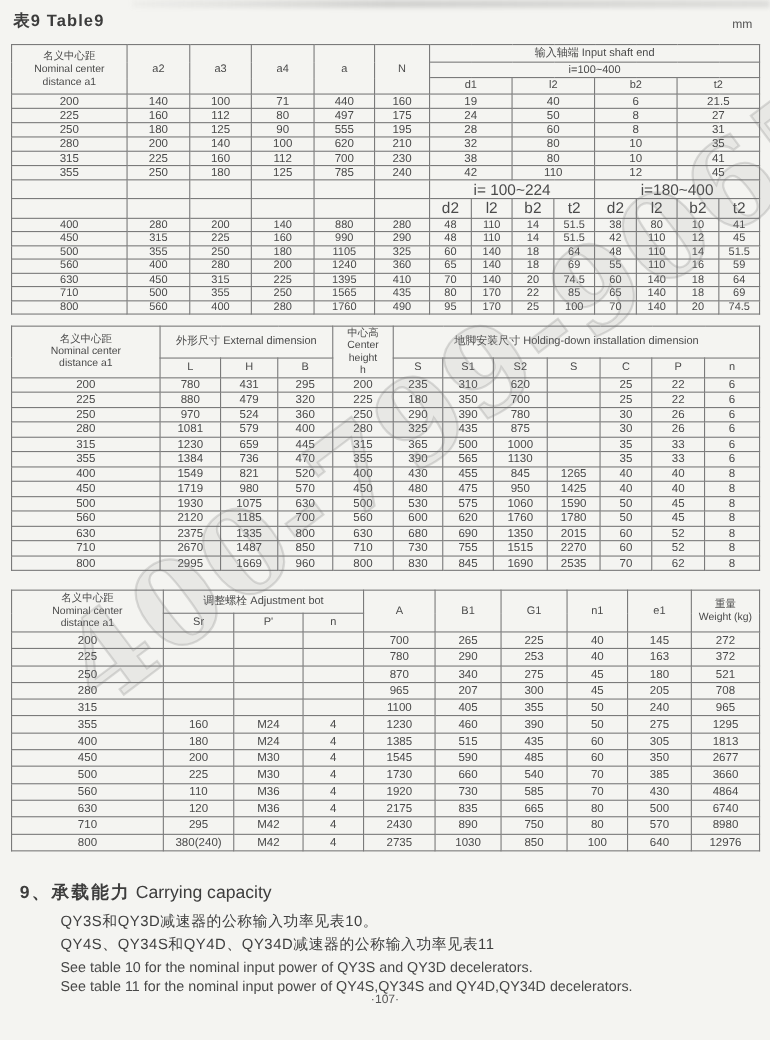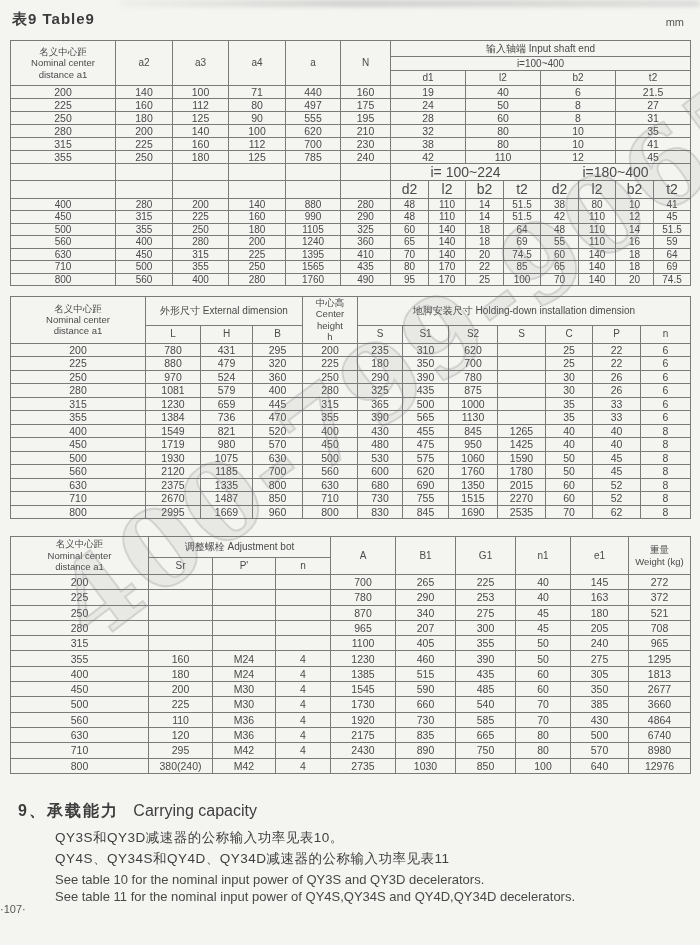--- a/index.html
+++ b/index.html
@@ -53,26 +53,26 @@
     position:absolute;left:0px;top:330px;width:740px;height:140px;
     text-align:center;font-family:"DejaVu Serif",serif;font-weight:700;
     font-size:106px;letter-spacing:3px;
     color:rgba(125,125,125,0.10);
     -webkit-text-stroke:2px rgba(115,115,115,0.22);
     transform:rotate(-37deg);transform-origin:50% 50%;
     pointer-events:none;z-index:5;white-space:nowrap;
   }
   .sec9-head{position:absolute;top:801px;left:18px;font-size:16px;color:#3d3d3d;}
   .sec9-head .zh{font-weight:700;letter-spacing:2px;}
-  .sec9-head .en{font-weight:400;margin-left:10px;letter-spacing:0;}
+  .sec9-head .en{font-weight:400;letter-spacing:0;}
   .zh-line{position:absolute;left:55px;font-size:13.5px;color:#3f3f3f;letter-spacing:0.5px;text-align:center;}
   .en-line{position:absolute;left:55px;font-size:13px;color:#484848;}
   .zh1{top:829px;} .zh2{top:850px;}
   .en1{top:872px;} .en2{top:889px;}
-  .page-number{position:absolute;top:903px;left:0;width:100%;font-size:11px;color:#555;}
+  .page-number{position:absolute;top:903px;left:0;width:100%;text-align:center;font-size:11px;color:#555;}
 </style>
 </head>
 <body>
 
 <div class="scan-streak"></div>
 
 <div class="page-title">表9  Table9</div>
 <div class="unit-label">mm</div>
 
 <div class="watermark">400-799-9065</div>

